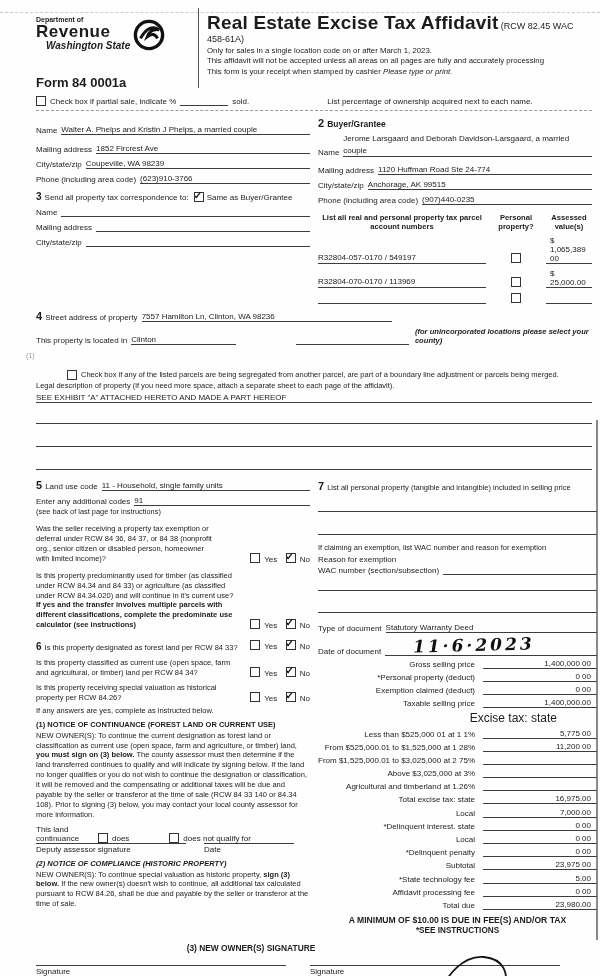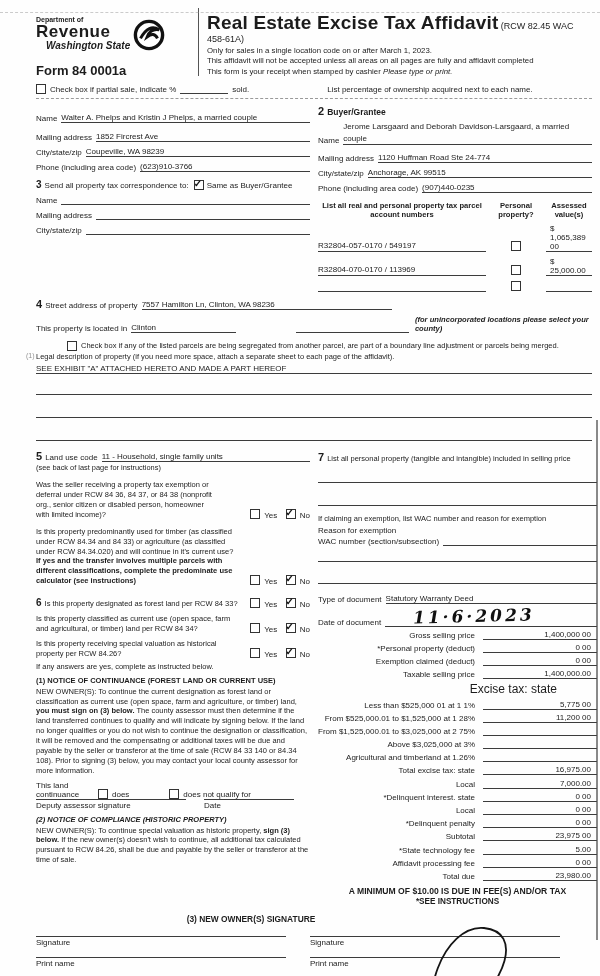--- a/index.html
+++ b/index.html
@@ -9,21 +9,21 @@
   .scan-edge{position:absolute;right:2px;top:420px;width:2px;height:520px;background:#4a4a4a;opacity:.65;}
   .scan-top{position:absolute;left:0;top:12px;width:600px;border-top:1px dashed #9a9a9a;opacity:.5;}
   .artifact{position:absolute;left:26px;color:#777;font-size:7px;opacity:.8;}
   
   .hdr{display:flex;align-items:stretch;}
   .hdr-left{width:158px;flex:none;padding-top:10px;}
   .logo-wrap{display:flex;align-items:flex-start;}
   .dept{font-size:7px;font-weight:bold;}
   .agency{font-size:17px;font-weight:bold;letter-spacing:.5px;line-height:1;}
   .state{font-size:10px;font-style:italic;font-weight:bold;margin-left:10px;}
-  .form-no{font-size:13px;font-weight:bold;margin-top:11px;}
+  .form-no{font-size:13px;font-weight:bold;margin-top:23px;}
   .logo-svg{margin-left:2px;margin-top:2px;}
   .hdr-div{width:1px;background:#555;margin:2px 8px 2px 4px;flex:none;}
   .hdr-right{padding-top:6px;flex:1;}
   .title{font-size:19px;font-weight:bold;letter-spacing:.2px;}
   .rcw{font-size:9px;}
   .hdr-note{font-size:7.8px;margin-top:1.5px;}
   .partial-row{display:flex;align-items:flex-end;margin-top:6px;padding-bottom:4px;border-bottom:1px dashed #999;}
   
   .b{font-weight:bold;}
   .i{font-style:italic;}
@@ -89,21 +89,21 @@
           <path d="M10,24 Q20,6 32,14 Q22,12 18,22 Q26,16 30,24" fill="none" stroke="#111" stroke-width="3.5"></path>
         </svg>
       </div>
       <div class="form-no">Form 84 0001a</div>
     </div>
     <div class="hdr-div"></div>
     <div class="hdr-right">
       <div><span class="title">Real Estate Excise Tax Affidavit</span>
         <span class="rcw">(RCW 82.45 WAC 458-61A)</span></div>
       <div class="hdr-note">Only for sales in a single location code on or after March 1, 2023.</div>
-      <div class="hdr-note">This affidavit will not be accepted unless all areas on all pages are fully and affidavit completed</div>
+      <div class="hdr-note">This affidavit will not be accepted unless all areas on all pages are fully and accurately processing</div>
       <div class="hdr-note"><span>This form is your receipt when stamped by cashier</span>
         <span class="i">Please type or print.</span></div>
     </div>
   </div>
 
   <div class="partial-row">
     <span class="cb"></span>
     <span style="margin-left:4px;">Check box if partial sale, indicate %</span>
     <span class="fill" style="width:48px;margin:0 4px;"></span>
     <span>sold.</span>
@@ -193,53 +193,57 @@
         <span class="secnum">4</span>
       <span class="lbl">Street address of property</span>
       <span class="fill" style="width:250px;"><span>7557 Hamilton Ln, Clinton, WA 98236</span></span>
       </div>
     <div class="frow">
         <span class="lbl">This property is located in</span>
       <span class="fill" style="width:120px;"><span>Clinton</span></span>
       <span class="fill" style="width:130px;margin-left:60px;"></span>
       <span class="b i" style="margin-left:6px;font-size:7.6px;">(for unincorporated locations please select your county)</span>
       </div>
-    <div class="qrow" style="margin-top:5px;padding-left:31px;">
+    <div class="qrow" style="margin-top:22px;padding-left:31px;">
       <span class="cb"></span>
       <span style="margin-left:4px;" class="para">Check box if any of the listed parcels are being segregated from another parcel, are part of a boundary line adjustment or parcels being merged.</span>
       </div>
     <div class="para" style="margin-top:1px;">Legal description of property (if you need more space, attach a separate sheet to each page of the affidavit).</div>
     <div class="fill" style="width:100%;margin-top:2px;"><span>SEE EXHIBIT "A" ATTACHED HERETO AND MADE A PART HEREOF</span></div>
     <div class="fill" style="width:100%;margin-top:11px;"></div>
     <div class="fill" style="width:100%;margin-top:11px;"></div>
     <div class="fill" style="width:100%;margin-top:11px;"></div>
   </div>
 
   <div class="grid2" style="margin-top:7px;">
     <div class="colL">
       <div class="frow" style="margin-top:0;">
           <span class="secnum">5</span>
         <span class="lbl">Land use code</span>
         <span class="fill grow"><span>11 - Household, single family units</span></span>
         </div>
+      <div class="frow">
+          <span class="lbl">Enter any additional codes</span>
+        <span class="fill grow"><span>91</span></span>
+        </div>
       <div class="small" style="margin-top:1px;">(see back of last page for instructions)</div>
 
       <div class="qrow" style="margin-top:5px;gap:22px;">
         <span class="para grow">Was the seller receiving a property tax exemption or deferral under RCW 84 36, 84 37, or 84 38 (nonprofit org., senior citizen or disabled person, homeowner with limited income)?</span>
         <span class="yn"><span class="cb"></span> <span>Yes</span>
           <span class="cb checked"></span> <span>No</span></span>
       </div>
       <div class="qrow" style="margin-top:4px;">
         <span class="para grow"><span>Is this property predominantly used for timber (as classified under RCW 84.34 and 84 33) or agriculture (as classified under RCW 84.34.020) and will continue in it's current use?</span>
           <span class="b">If yes and the transfer involves multiple parcels with different classifications, complete the predominate use calculator (see instructions)</span></span>
         <span class="yn"><span class="cb"></span> <span>Yes</span>
           <span class="cb checked"></span> <span>No</span></span>
       </div>
 
-      <div class="qrow" style="margin-top:7px;">
+      <div class="qrow" style="margin-top:7px;align-items:center;">
         <span class="para grow"><span class="secnum" style="font-size:10px;">6</span><span>Is this property designated as forest land per RCW 84 33?</span></span>
         <span class="yn"><span class="cb"></span> <span>Yes</span>
           <span class="cb checked"></span> <span>No</span></span>
         </div>
       <div class="qrow" style="margin-top:2px;">
         <span class="para grow">Is this property classified as current use (open space, farm and agricultural, or timber) land per RCW 84 34?</span>
         <span class="yn"><span class="cb"></span> <span>Yes</span>
           <span class="cb checked"></span> <span>No</span></span>
         </div>
       <div class="qrow" style="margin-top:2px;">

